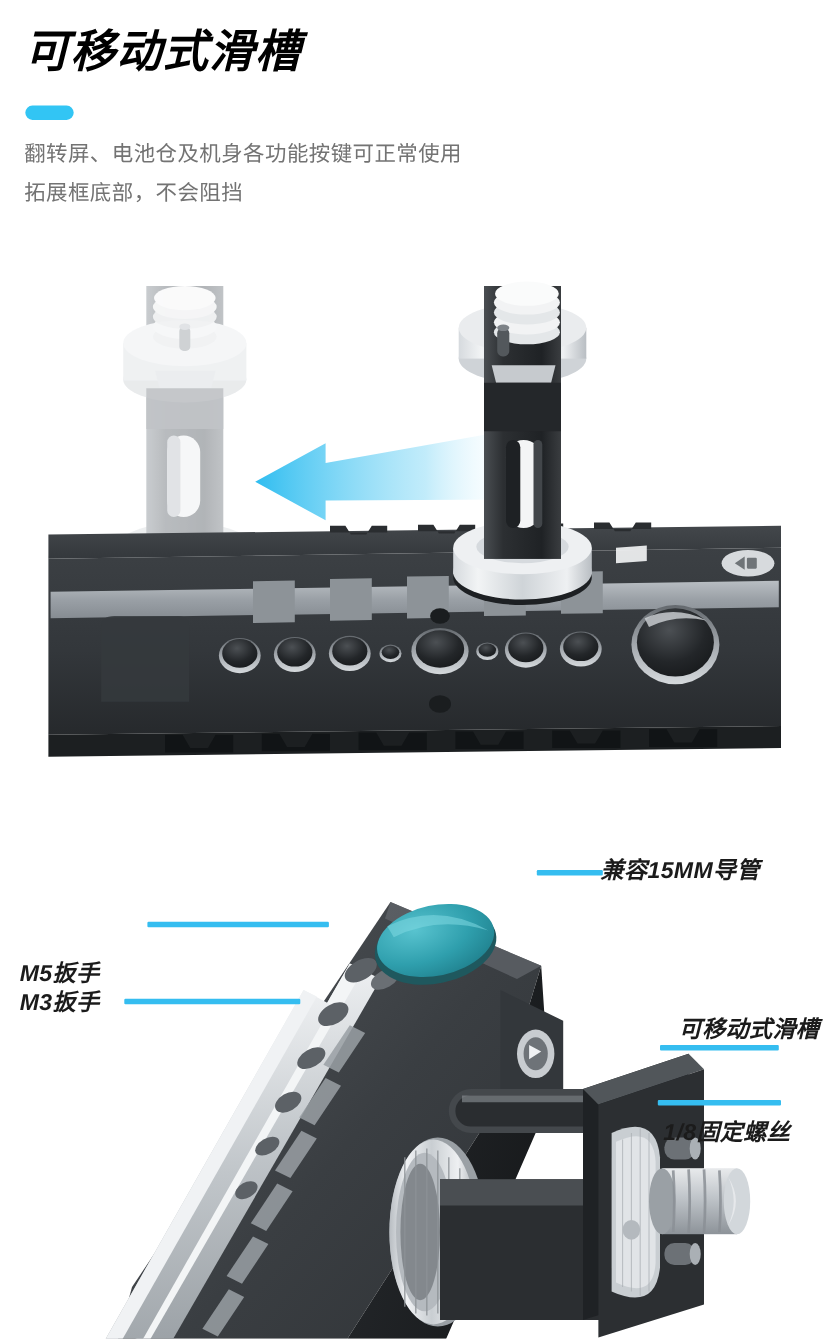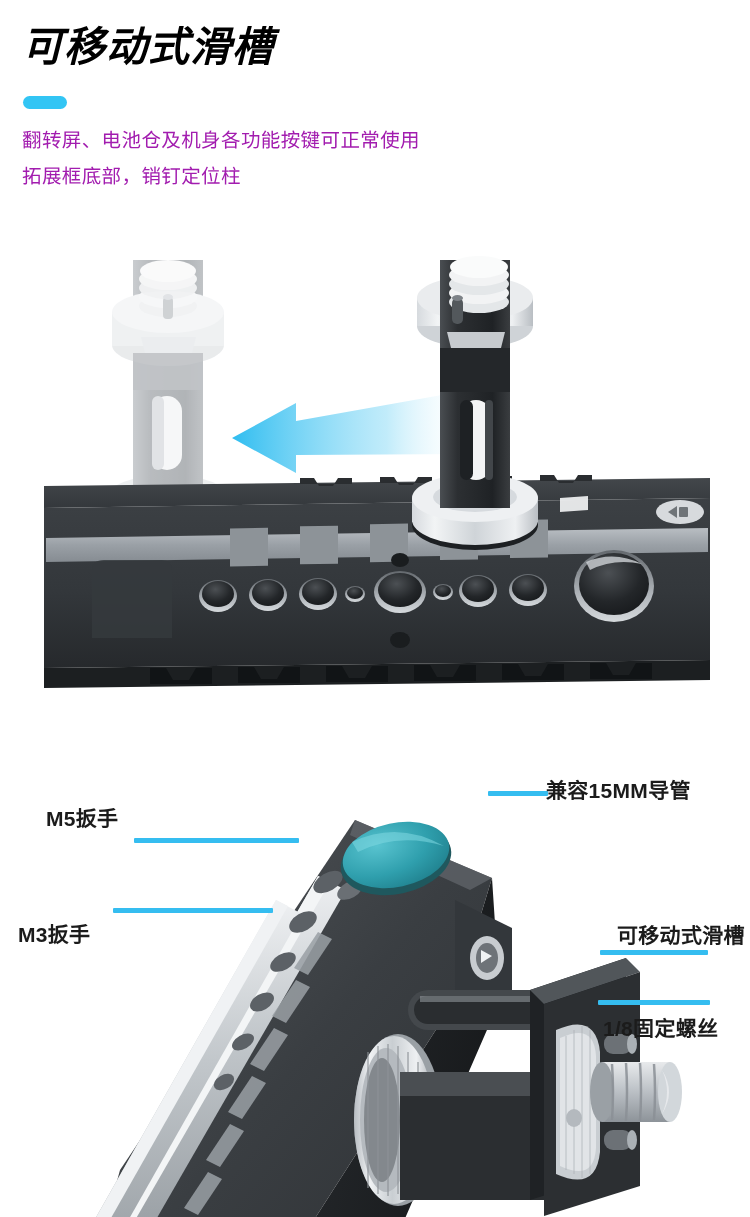--- a/index.html
+++ b/index.html
@@ -37,45 +37,46 @@
     border-radius: 7px;
     background: #32c5f4;
   }
   .subtitle-block {
     position: absolute;
     left: 22px; top: 122px;
     width: 620px;
   }
   .subtitle-line {
     font-size: 19.5px;
-    color: #a21caf;
+    color: #737373;
     line-height: 36px;
     white-space: nowrap;
     letter-spacing: 0.4px;
   }
 
   
   .fig1 { position: absolute; left: 0; top: 240px; width: 750px; height: 450px; }
   .fig1 svg { display: block; }
 
   
   .fig2 { position: absolute; left: 0; top: 700px; width: 750px; height: 517px; }
   .fig2 svg { display: block; }
 
   .callout-label {
     position: absolute;
     font-size: 21px;
     font-weight: 700;
     color: #1b1b1b;
     white-space: nowrap;
     letter-spacing: 0.3px;
+    font-style: italic;
   }
   .cl-rod   { left: 546px; top: 774px; }
-  .cl-m5    { left: 18px;  top: 802px; margin-left: 28px; }
-  .cl-m3    { left: 18px;  top: 894px; margin-top: 24px; }
+  .cl-m5    { left: 18px;  top: 868px; }
+  .cl-m3    { left: 18px;  top: 894px; }
   .cl-pin   { left: 617px; top: 919px; }
   .cl-screw { left: 603px; top: 1012px; }
 
   .callout-line {
     position: absolute;
     height: 5px;
     background: #35bdf0;
     border-radius: 1px;
   }
   .ln-rod   { left: 488px; top: 791px;  width: 60px; }
@@ -89,21 +90,21 @@
 
 <div class="page">
 
   <div class="header">
     <div class="title">可移动式滑槽</div>
 
     <div class="accent-bar"></div>
 
     <div class="subtitle-block">
       <div class="subtitle-line">翻转屏、电池仓及机身各功能按键可正常使用</div>
-      <div class="subtitle-line">拓展框底部，销钉定位柱</div>
+      <div class="subtitle-line">拓展框底部，不会阻挡</div>
     </div>
   </div>
 
   <div class="fig1">
     <svg width="750" height="450" viewBox="0 0 750 450" xmlns="http://www.w3.org/2000/svg">
       <defs>
         <linearGradient id="railTop" x1="0" y1="0" x2="0" y2="1">
           <stop offset="0%" stop-color="#43474b"></stop>
           <stop offset="100%" stop-color="#34383c"></stop>
         </linearGradient>

